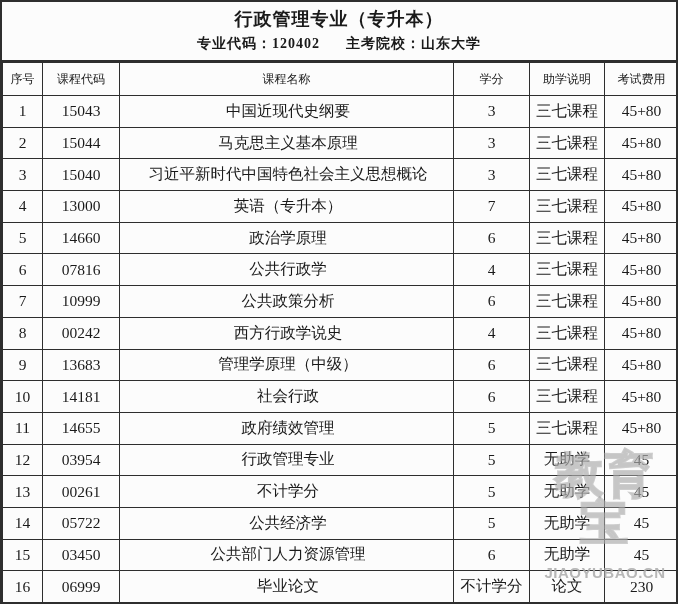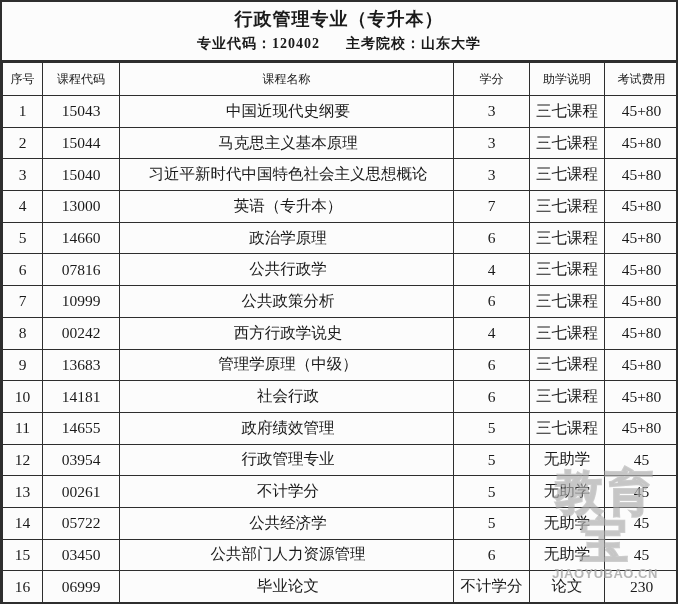--- a/index.html
+++ b/index.html
@@ -70,22 +70,22 @@
   }
   .watermark .wm-cn{
     font-size:48px;
     font-weight:bold;
     letter-spacing:2px;
     color:rgba(205,205,205,0.30);
     -webkit-text-stroke:2px rgba(165,165,165,0.55);
     font-family:"Liberation Sans","DejaVu Sans",sans-serif;
   }
   .watermark .wm-url{
-    margin-top:2px;
-    font-size:13px;
+    margin-top:18px;
+    font-size:15px;
     font-weight:bold;
     letter-spacing:0.5px;
     color:rgba(170,170,170,0.85);
     font-family:"Liberation Sans","DejaVu Sans",sans-serif;
   }
 </style>
 </head>
 <body>
 
 <div class="sheet">

